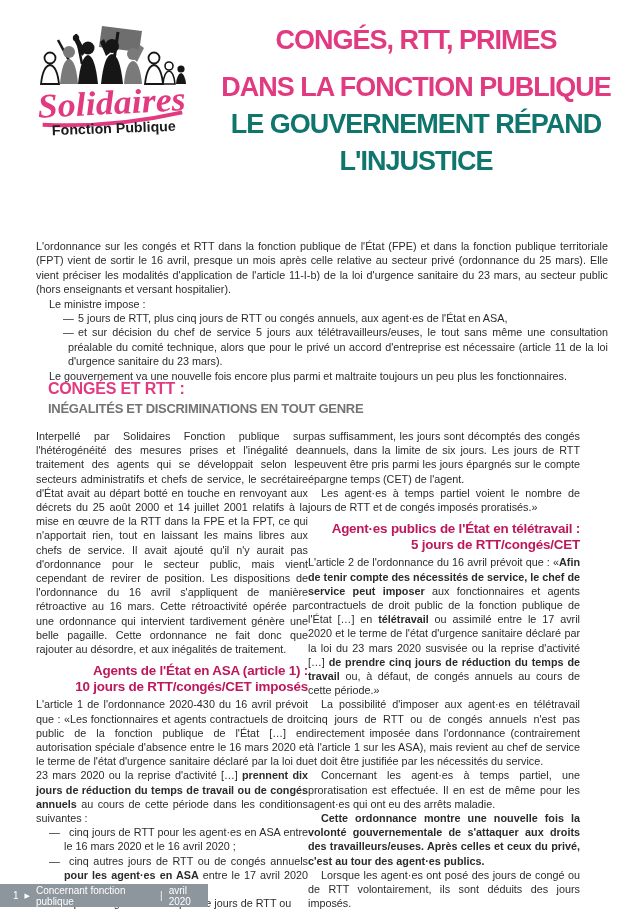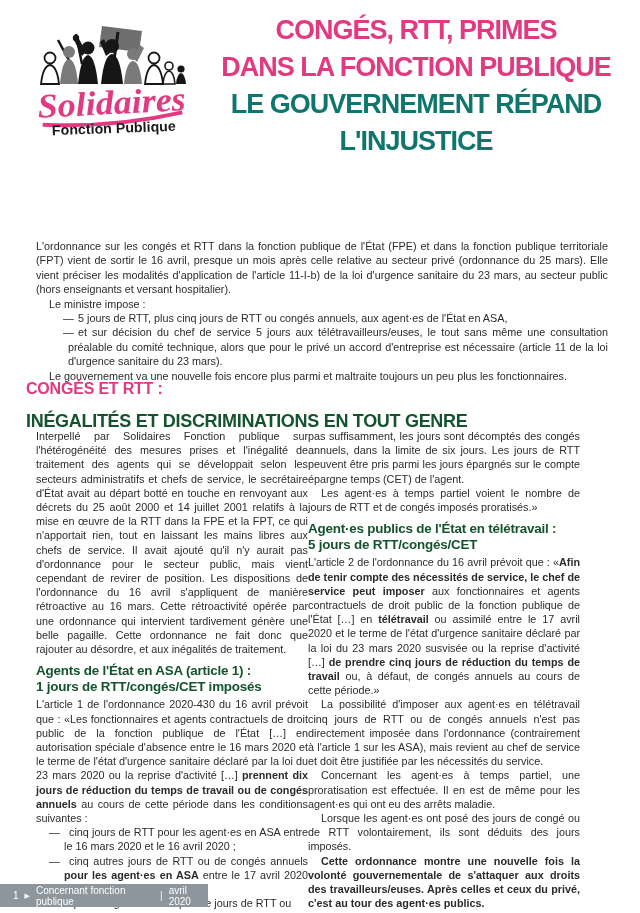--- a/index.html
+++ b/index.html
@@ -14,37 +14,37 @@
     position:relative;width:640px;height:913px;background:#ffffff;
     margin:0 auto;overflow:hidden;color:var(--ink);
   }
   
   .logo{position:absolute;left:36px;top:22px;width:152px;height:114px;}
   .headline{position:absolute;left:192px;top:12px;width:448px;text-align:center;}
   .headline .line{
     font-weight:bold;font-size:27px;line-height:37px;letter-spacing:-1px;
     white-space:nowrap;
   }
-  .headline .pink{color:var(--pink);}
+  .headline .pink{color:var(--pink);margin-top:10px;}
   .headline .black{color:#0f766e;}
   
   .intro{
     position:absolute;left:36px;top:203px;width:572px;
     font-size:10.8px;line-height:14.4px;text-align:justify;color:var(--ink);margin-top:36px;
   }
   
-  .section-heading{position:absolute;left:26px;top:379px;width:575px;}
+  .section-heading{position:absolute;left:48px;top:379px;width:575px;}
   .sh-pink{color:var(--pink);font-weight:bold;font-size:16px;line-height:19px;letter-spacing:-.2px;}
-  .sh-black{color:#14532d;font-weight:bold;font-size:18px;line-height:21px;letter-spacing:-.3px;margin-top:13px;}
+  .sh-black{color:#737373;font-weight:bold;font-size:13px;line-height:21px;letter-spacing:-.3px;}
   
   .columns{position:absolute;left:36px;top:429px;width:572px;display:flex;}
   .col{width:272px;font-size:10.8px;line-height:14.2px;text-align:justify;color:var(--ink);}
   .col h3{
-    font-size:13.4px;line-height:15.6px;color:#14532d;
-    margin:7px 0 3px;letter-spacing:-.2px;text-align:left;
+    font-size:13.4px;line-height:15.6px;color:#be185d;
+    margin:7px 0 3px;letter-spacing:-.2px;text-align:right;
   }
   p{margin:0;}
   .bp.ind{text-indent:13px;}
   .b{font-weight:bold;}
   .li{position:relative;}
   .intro .li{padding-left:32px;text-indent:10px;}
   .intro .li .dash{position:absolute;left:27px;top:0;text-indent:0;}
   .col .li{padding-left:28px;text-indent:5px;}
   .col .li .dash{position:absolute;left:13px;top:0;text-indent:0;}
   
@@ -122,35 +122,35 @@
     </div>
 
   <div class="section-heading">
     <div class="sh-pink">CONGÉS ET RTT :</div>
     <div class="sh-black">INÉGALITÉS ET DISCRIMINATIONS EN TOUT GENRE</div>
   </div>
 
   <div class="columns">
     <div class="col">
         <p class="bp"><span>Interpellé par Solidaires Fonction publique sur l'hétérogénéité des mesures prises et l'inégalité de traitement des agents qui se développait selon les secteurs administratifs et chefs de service, le secrétaire d'État avait au départ botté en touche en renvoyant aux décrets du 25 août 2000 et 14 juillet 2001 relatifs à la mise en œuvre de la RTT dans la FPE et la FPT, ce qui n'apportait rien, tout en laissant les mains libres aux chefs de service. Il avait ajouté qu'il n'y aurait pas d'ordonnance pour le secteur public, mais vient cependant de revirer de position. Les dispositions de l'ordonnance du 16 avril s'appliquent de manière rétroactive au 16 mars. Cette rétroactivité opérée par une ordonnance qui intervient tardivement génère une belle pagaille. Cette ordonnance ne fait donc que rajouter au désordre, et aux inégalités de traitement.</span></p>
-        <h3><span>Agents de l'État en ASA (article 1) :</span><br><span>1 jours de RTT/congés/CET imposés</span></h3>
+        <h3><span>Agents de l'État en ASA (article 1) :</span><br><span>10 jours de RTT/congés/CET imposés</span></h3>
         <p class="bp"><span>L'article 1 de l'ordonnance 2020-430 du 16 avril prévoit que : «Les fonctionnaires et agents contractuels de droit public de la fonction publique de l'État […] en autorisation spéciale d'absence entre le 16 mars 2020 et le terme de l'état d'urgence sanitaire déclaré par la loi du 23 mars 2020 ou la reprise d'activité […] </span><span class="b">prennent dix jours de réduction du temps de travail ou de congés annuels</span><span> au cours de cette période dans les conditions suivantes :</span></p>
         <p class="li"><span class="dash">—</span><span>cinq jours de RTT pour les agent·es en ASA entre le 16 mars 2020 et le 16 avril 2020 ;</span></p>
         <p class="li"><span class="dash">—</span><span>cinq autres jours de RTT ou de congés annuels </span><span class="b">pour les agent·es en ASA</span><span> entre le 17 avril 2020 et la reprise d'activité.</span></p>
         <p class="bp ind"><span>Lorsque les agent·es n'ont pas de jours de RTT ou</span></p>
       </div>
     <div class="col">
         <p class="bp"><span>pas suffisamment, les jours sont décomptés des congés annuels, dans la limite de six jours. Les jours de RTT peuvent être pris parmi les jours épargnés sur le compte épargne temps (CET) de l'agent.</span></p>
         <p class="bp ind"><span>Les agent·es à temps partiel voient le nombre de jours de RTT et de congés imposés proratisés.»</span></p>
         <h3><span>Agent·es publics de l'État en télétravail :</span><br><span>5 jours de RTT/congés/CET</span></h3>
         <p class="bp"><span>L'article 2 de l'ordonnance du 16 avril prévoit que : «</span><span class="b">Afin de tenir compte des nécessités de service, le chef de service peut imposer</span><span> aux fonctionnaires et agents contractuels de droit public de la fonction publique de l'État […] en </span><span class="b">télétravail</span><span> ou assimilé entre le 17 avril 2020 et le terme de l'état d'urgence sanitaire déclaré par la loi du 23 mars 2020 susvisée ou la reprise d'activité […] </span><span class="b">de prendre cinq jours de réduction du temps de travail</span><span> ou, à défaut, de congés annuels au cours de cette période.»</span></p>
         <p class="bp ind"><span>La possibilité d'imposer aux agent·es en télétravail cinq jours de RTT ou de congés annuels n'est pas directement imposée dans l'ordonnance (contrairement à l'article 1 sur les ASA), mais revient au chef de service et doit être justifiée par les nécessités du service.</span></p>
         <p class="bp ind"><span>Concernant les agent·es à temps partiel, une proratisation est effectuée. Il en est de même pour les agent·es qui ont eu des arrêts maladie.</span></p>
+        <p class="bp ind"><span class="b">Cette ordonnance montre une nouvelle fois la volonté gouvernementale de s'attaquer aux droits des travailleurs/euses. Après celles et ceux du privé, c'est au tour des agent·es publics.</span></p>
         <p class="bp ind"><span>Lorsque les agent·es ont posé des jours de congé ou de RTT volontairement, ils sont déduits des jours imposés.</span></p>
-        <p class="bp ind"><span class="b">Cette ordonnance montre une nouvelle fois la volonté gouvernementale de s'attaquer aux droits des travailleurs/euses. Après celles et ceux du privé, c'est au tour des agent·es publics.</span></p>
       </div>
   </div>
 
   <div class="footer">
     <span>1</span>
     <span class="arrow">▶</span>
     <span>Concernant fonction publique</span>
     <span class="sep">|</span>
     <span>avril 2020</span>
   </div>

